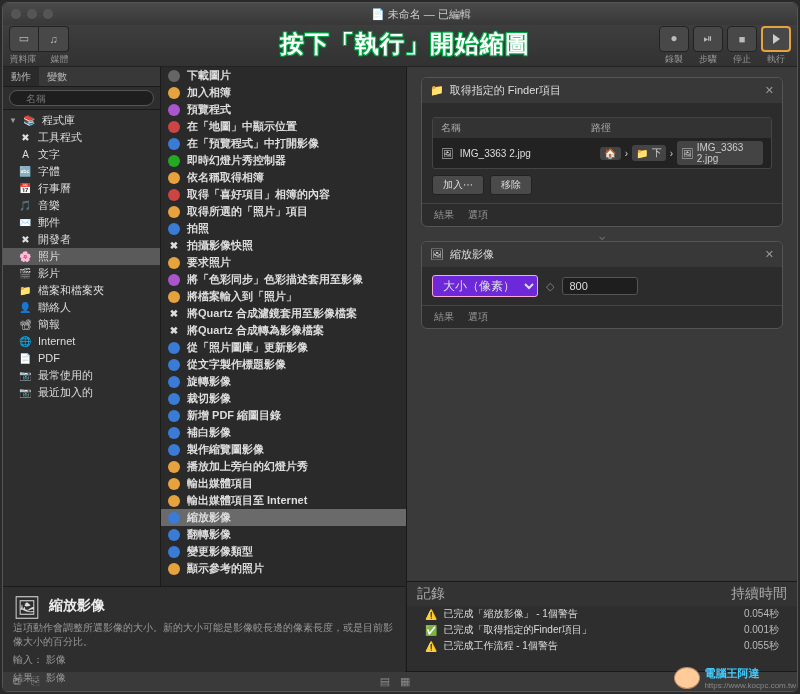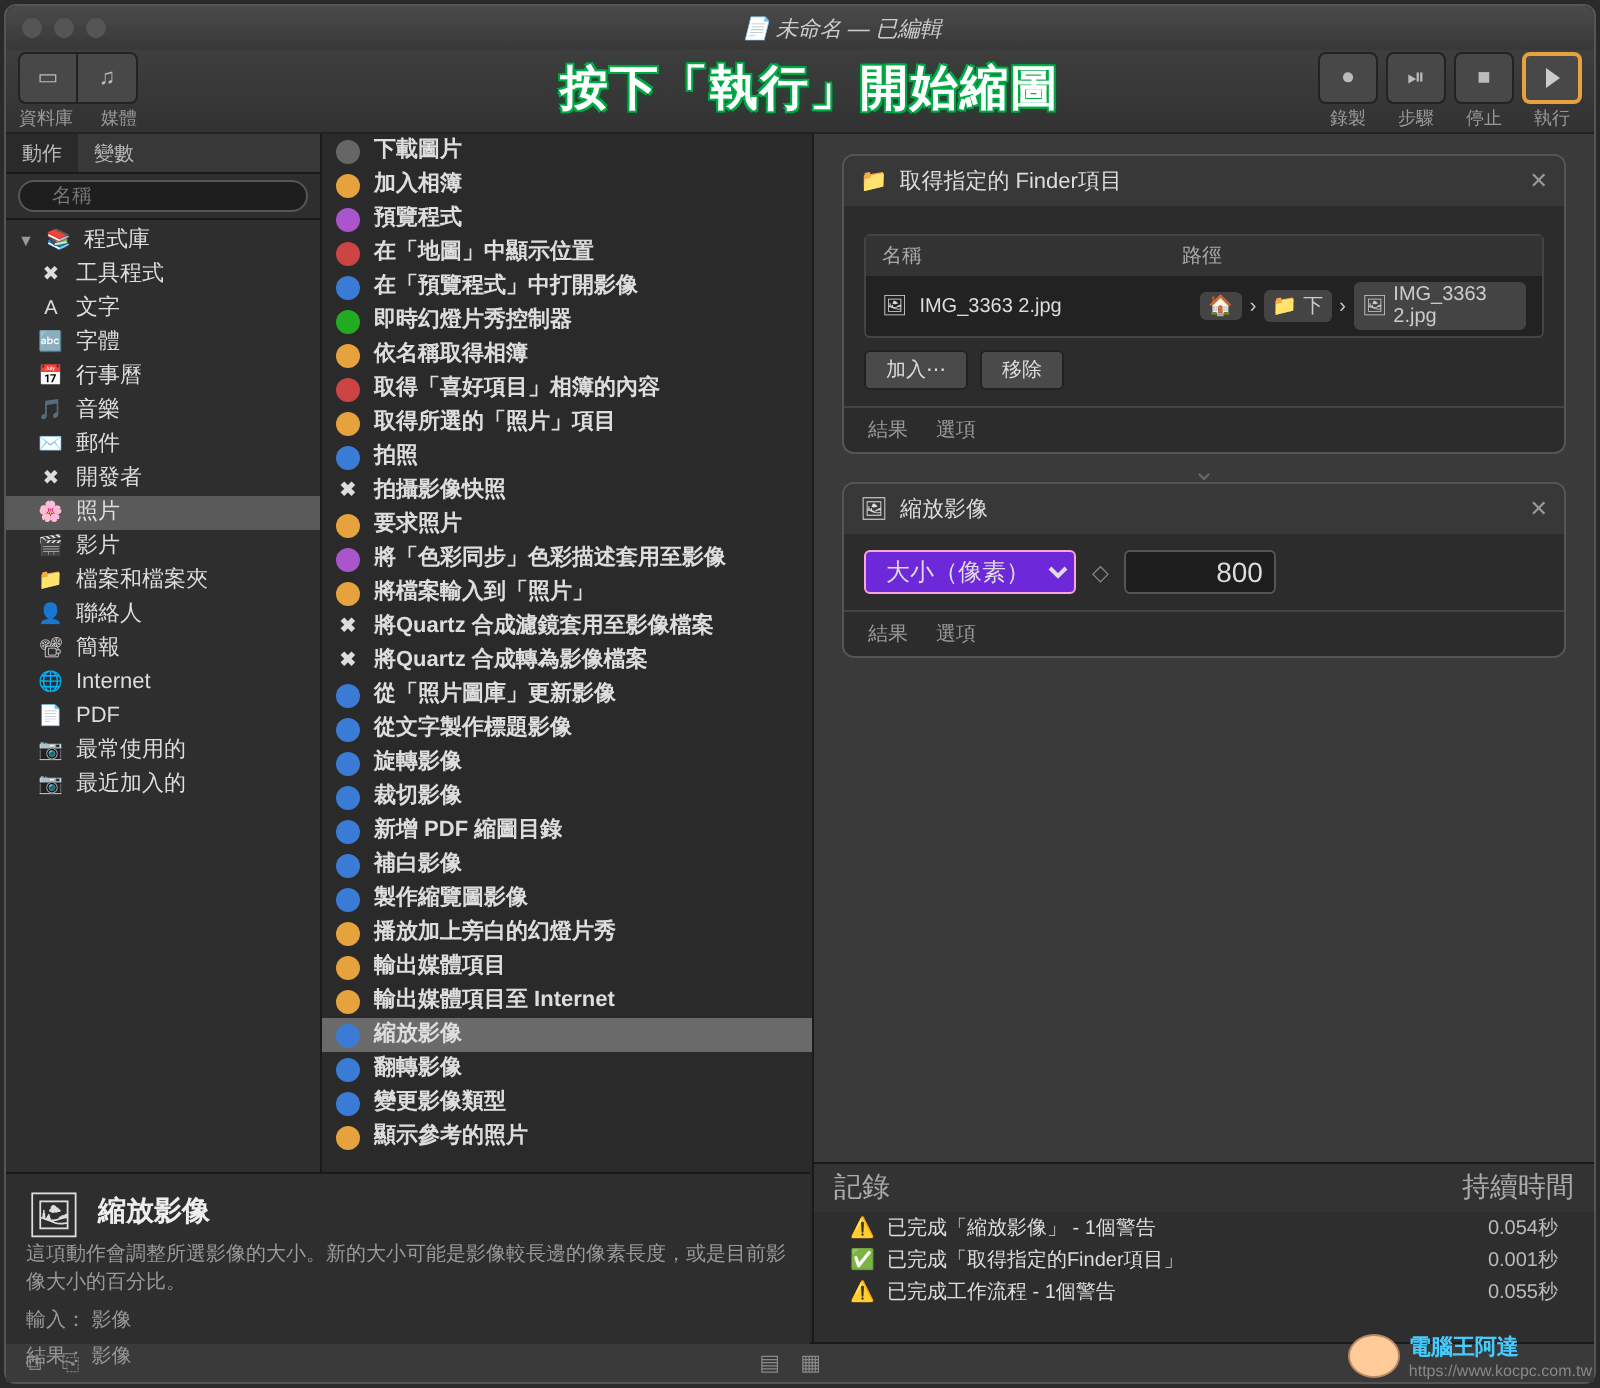--- a/index.html
+++ b/index.html
@@ -1,21 +1,21 @@
 <!DOCTYPE html>
 <html><head>
 <meta charset="utf-8">
 <style>
 * { margin: 0; padding: 0; box-sizing: border-box; font-family: -apple-system, "Helvetica Neue", Arial, sans-serif; }
 body { width: 800px; height: 694px; background: #2a2a2a; color: #ddd; font-size: 11px; position: relative; overflow: hidden; }
 .window { width: 796px; height: 690px; margin: 2px; background: #323232; border: 1px solid #555; border-radius: 6px; display: flex; flex-direction: column; }
 .titlebar { height: 22px; background: linear-gradient(#4a4a4a,#383838); display: flex; align-items: center; padding: 0 8px; border-radius: 6px 6px 0 0; }
 .traffic { display: flex; gap: 6px; }
 .traffic span { width: 10px; height: 10px; border-radius: 50%; background: #555; }
-.title-center { flex: 1; text-align: center; color: #ccc; font-size: 11px; font-style: italic; }
+.title-center { flex: 1; text-align: center; color: #ccc; font-size: 11px; }
 .toolbar { height: 42px; background: linear-gradient(#3e3e3e,#323232); display: flex; align-items: center; padding: 0 6px; border-bottom: 1px solid #222; gap: 4px; }
 .tb-btn { width: 30px; height: 26px; background: #484848; border: 1px solid #222; border-radius: 4px; display: flex; flex-direction: column; align-items: center; justify-content: center; color: #bbb; }
 .tb-btn.group { border-radius: 4px 0 0 4px; }
 .tb-btn.group2 { border-radius: 0 4px 4px 0; border-left: none; }
 .tb-label { font-size: 9px; color: #999; text-align: center; margin-top: 1px; }
 .tb-stack { display: flex; flex-direction: column; align-items: center; }
 .tb-pair { display: flex; }
 .tb-right { margin-left: auto; display: flex; gap: 4px; }
 .run-btn { width: 30px; height: 26px; background: #484848; border: 2px solid #e6a23c; border-radius: 4px; display: flex; align-items: center; justify-content: center; }
 .body { flex: 1; display: flex; min-height: 0; }
@@ -46,21 +46,21 @@
 .wf-th > div:first-child { width: 150px; }
 .wf-tr { display: flex; padding: 3px 8px; gap: 6px; align-items: center; font-size: 10px; }
 .wf-tr .fn { width: 142px; }
 .wf-path { display: flex; align-items: center; gap: 4px; font-size: 10px; color: #ccc; }
 .wf-path .seg { background: #444; border-radius: 3px; padding: 1px 4px; display: flex; gap: 3px; align-items: center;}
 .wf-btns { display: flex; gap: 6px; margin-top: 6px; }
 .wf-btn { background: #4a4a4a; border: 1px solid #222; border-radius: 3px; padding: 2px 10px; font-size: 10px; color: #ddd; cursor: pointer; }
 .wf-foot { display: flex; gap: 14px; padding: 4px 12px; font-size: 10px; color: #999; border-top: 1px solid #444; }
 .wf-size { display: flex; gap: 8px; align-items: center; }
 .wf-size select { background: #6d28d9; color: #ddd; border: 1px solid #f9a8d4; border-radius: 3px; padding: 2px 6px; font-size: 12px; }
-.wf-size input { width: 76px; background: #1e1e1e; color: #ddd; border: 1px solid #555; border-radius: 3px; padding: 2px 6px; font-size: 14px; text-align: right; }
+.wf-size input { width: 76px; background: #1e1e1e; color: #ddd; border: 1px solid #555; border-radius: 3px; padding: 2px 6px; font-size: 11px; text-align: left; }
 .connector { height: 12px; text-align: center; margin-top: -14px; margin-bottom: 2px; color: #666; font-size: 14px; }
 .log-pane { height: 90px; background: #2e2e2e; border-top: 1px solid #1a1a1a; }
 .log-head { display: flex; padding: 3px 10px; font-size: 14px; color: #aaa; background: #333; }
 .log-head .dur { margin-left: auto; }
 .log-row { display: flex; padding: 1px 18px; font-size: 10px; align-items: center; gap: 6px; }
 .log-row .dur { margin-left: auto; color: #bbb; }
 .desc-pane { position: absolute; bottom: 22px; left: 3px; width: 402px; height: 86px; background: #2e2e2e; border-top: 1px solid #1a1a1a; padding: 8px 10px; }
 .desc-pane h3 { font-size: 14px; color: #eee; margin-bottom: 4px; }
 .desc-pane p { font-size: 10px; color: #999; line-height: 1.4; }
 .desc-meta { margin-top: 4px; font-size: 10px; color: #999; }

